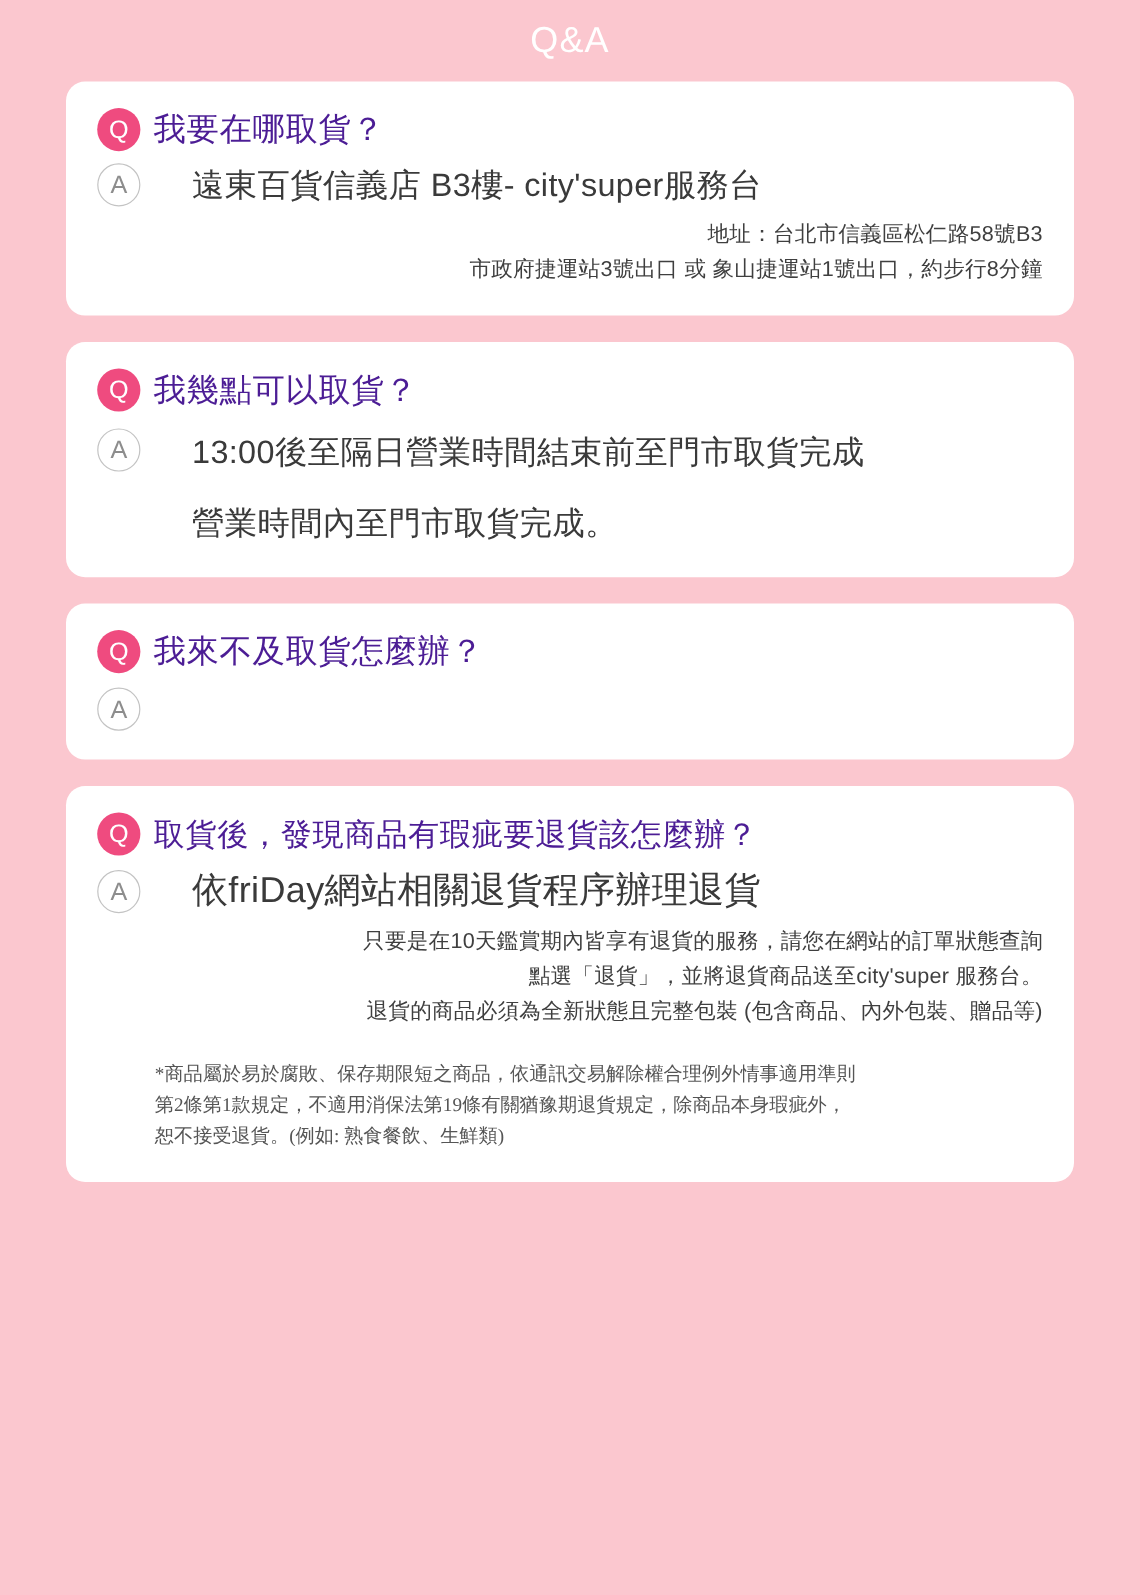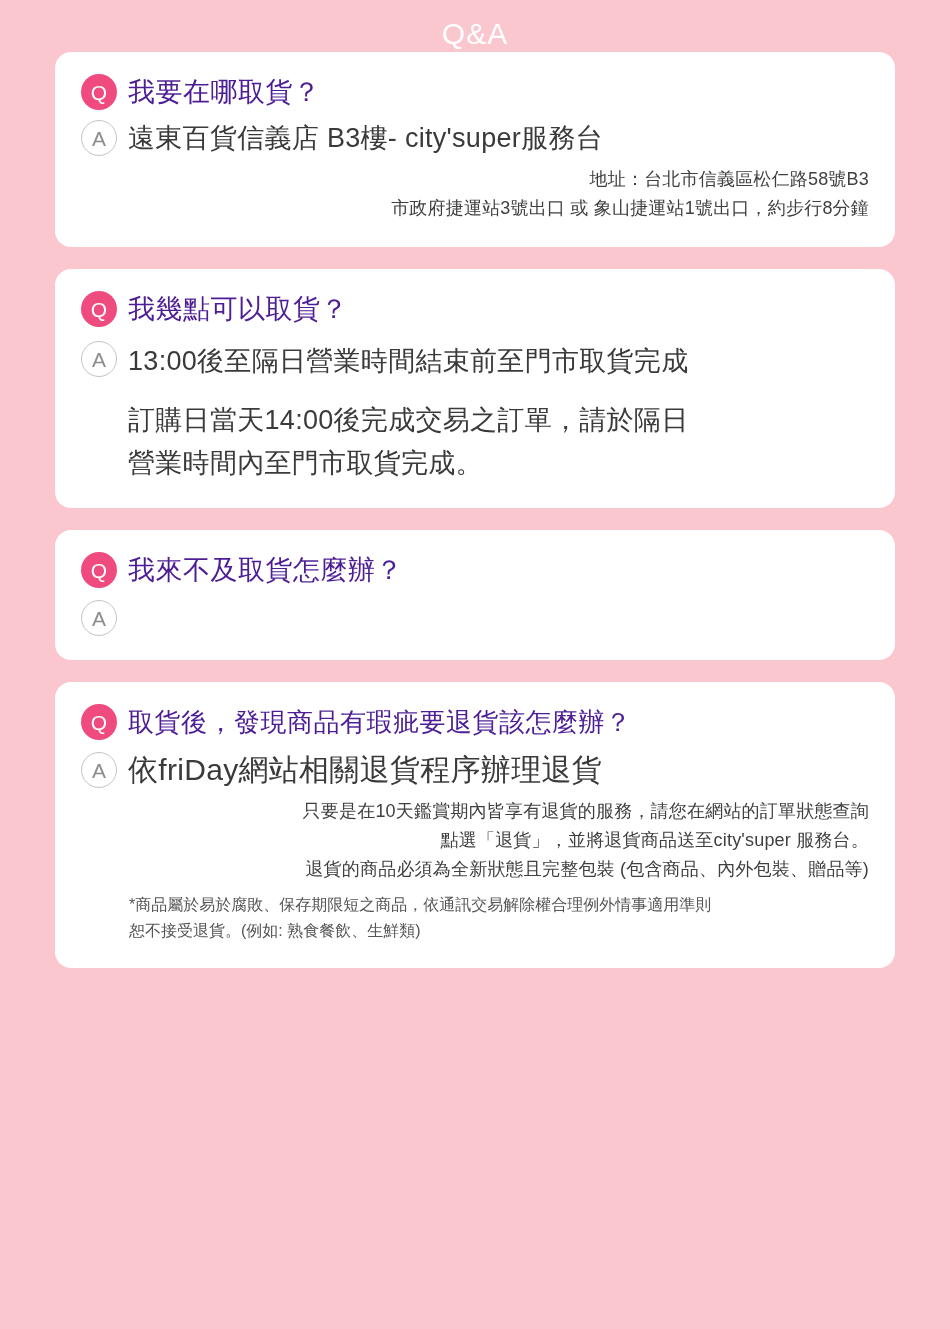--- a/index.html
+++ b/index.html
@@ -20,21 +20,21 @@
     height: 1329px;
     padding: 0 55px;
     position: relative;
   }
   .page-title {
     text-align: center;
     font-size: 30px;
     color: #ffffff;
     letter-spacing: 1px;
     padding-top: 16px;
-    padding-bottom: 0;
+    padding-bottom: 16px;
     font-weight: normal;
     line-height: 1.2;
     margin: 0;
   }
   .card {
     background: #ffffff;
     border-radius: 16px;
     padding: 22px 26px 24px 26px;
     margin-bottom: 22px;
   }
@@ -70,41 +70,43 @@
     letter-spacing: 0.5px;
   }
   .a-text {
     font-size: 27px;
     color: #3a3a3a;
     line-height: 36px;
     letter-spacing: 0.3px;
   }
   .a-block {
     flex: 1 1 auto;
+    margin-left: 32px;
   }
   .a-line + .a-line {
     margin-top: 2px;
   }
   .a-para + .a-para {
     margin-top: 18px;
   }
   .sub-list {
     margin: 9px 0 0 0;
     padding-left: 48px;
     text-align: right;
   }
   .sub-line {
     font-size: 18px;
     color: #3f3f3f;
     line-height: 29px;
     letter-spacing: 0.2px;
   }
   .note-list {
-    margin: 8px 0 0 0;
+    margin: 26px 0 0 0;
     padding-left: 48px;
+    font-family: Liberation Serif, serif;
   }
   .note-line {
     font-size: 16px;
     color: #555555;
     line-height: 26px;
   }
   .qa-row + .sub-list { }
   .card-1 { margin-top: 0; }
   .card-2 .a-text { line-height: 41px; font-size: 27px; }
   .card-3 .a-text { line-height: 40px; }
@@ -140,21 +142,20 @@
       <div class="badge badge-q">Q</div>
       <div class="q-text">我幾點可以取貨？</div>
     </div>
     <div class="qa-row" style="margin-top:14px;">
       <div class="badge badge-a">A</div>
       <div class="a-block">
         <div class="a-para">
           <div class="a-text a-line">13:00後至隔日營業時間結束前至門市取貨完成</div>
         </div>
         <div class="a-para">
-          <div class="a-text a-line">訂購日當天14:00後完成交易之訂單，請於隔日</div>
           <div class="a-text a-line">營業時間內至門市取貨完成。</div>
         </div>
       </div>
     </div>
   </div>
 
   <div class="card card-3">
     <div class="qa-row">
       <div class="badge badge-q">Q</div>
       <div class="q-text">我來不及取貨怎麼辦？</div>
@@ -177,17 +178,18 @@
         <div class="a-text a-line">依friDay網站相關退貨程序辦理退貨</div>
       </div>
     </div>
     <div class="sub-list">
       <div class="sub-line">只要是在10天鑑賞期內皆享有退貨的服務，請您在網站的訂單狀態查詢</div>
       <div class="sub-line">點選「退貨」，並將退貨商品送至city'super 服務台。</div>
       <div class="sub-line">退貨的商品必須為全新狀態且完整包裝 (包含商品、內外包裝、贈品等)</div>
     </div>
     <div class="note-list">
       <div class="note-line">*商品屬於易於腐敗、保存期限短之商品，依通訊交易解除權合理例外情事適用準則</div>
+      <div class="note-line">第2條第1款規定，不適用消保法第19條有關猶豫期退貨規定，除商品本身瑕疵外，</div>
       <div class="note-line">恕不接受退貨。(例如: 熟食餐飲、生鮮類)</div>
     </div>
   </div>
 
 </div>
 
 </body></html>

